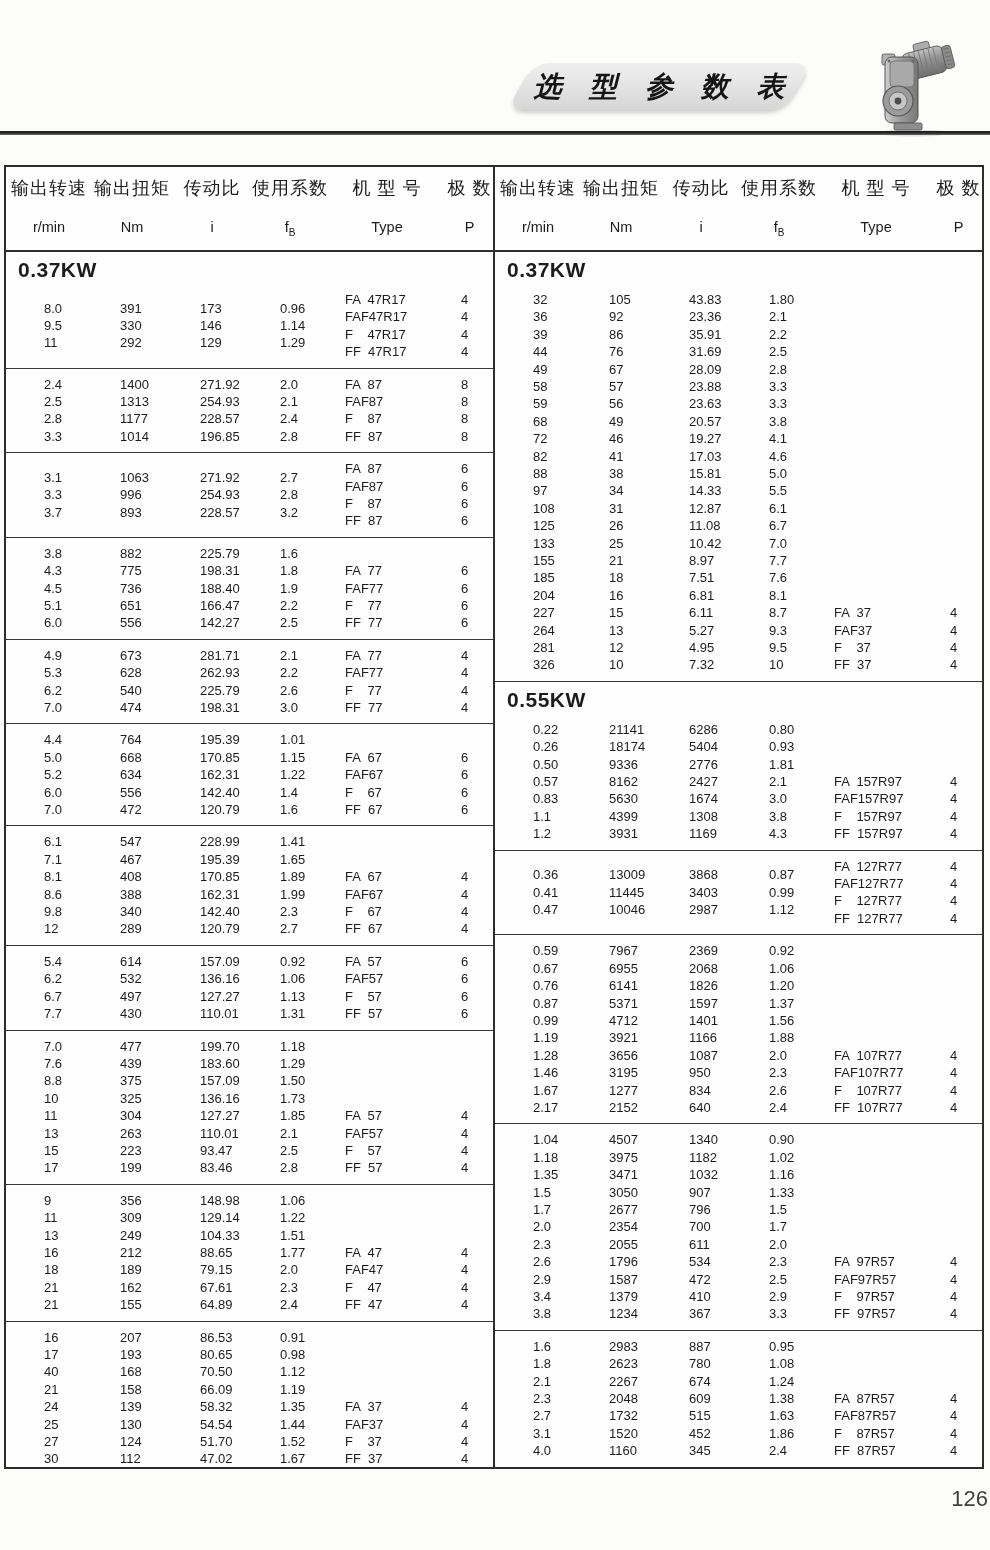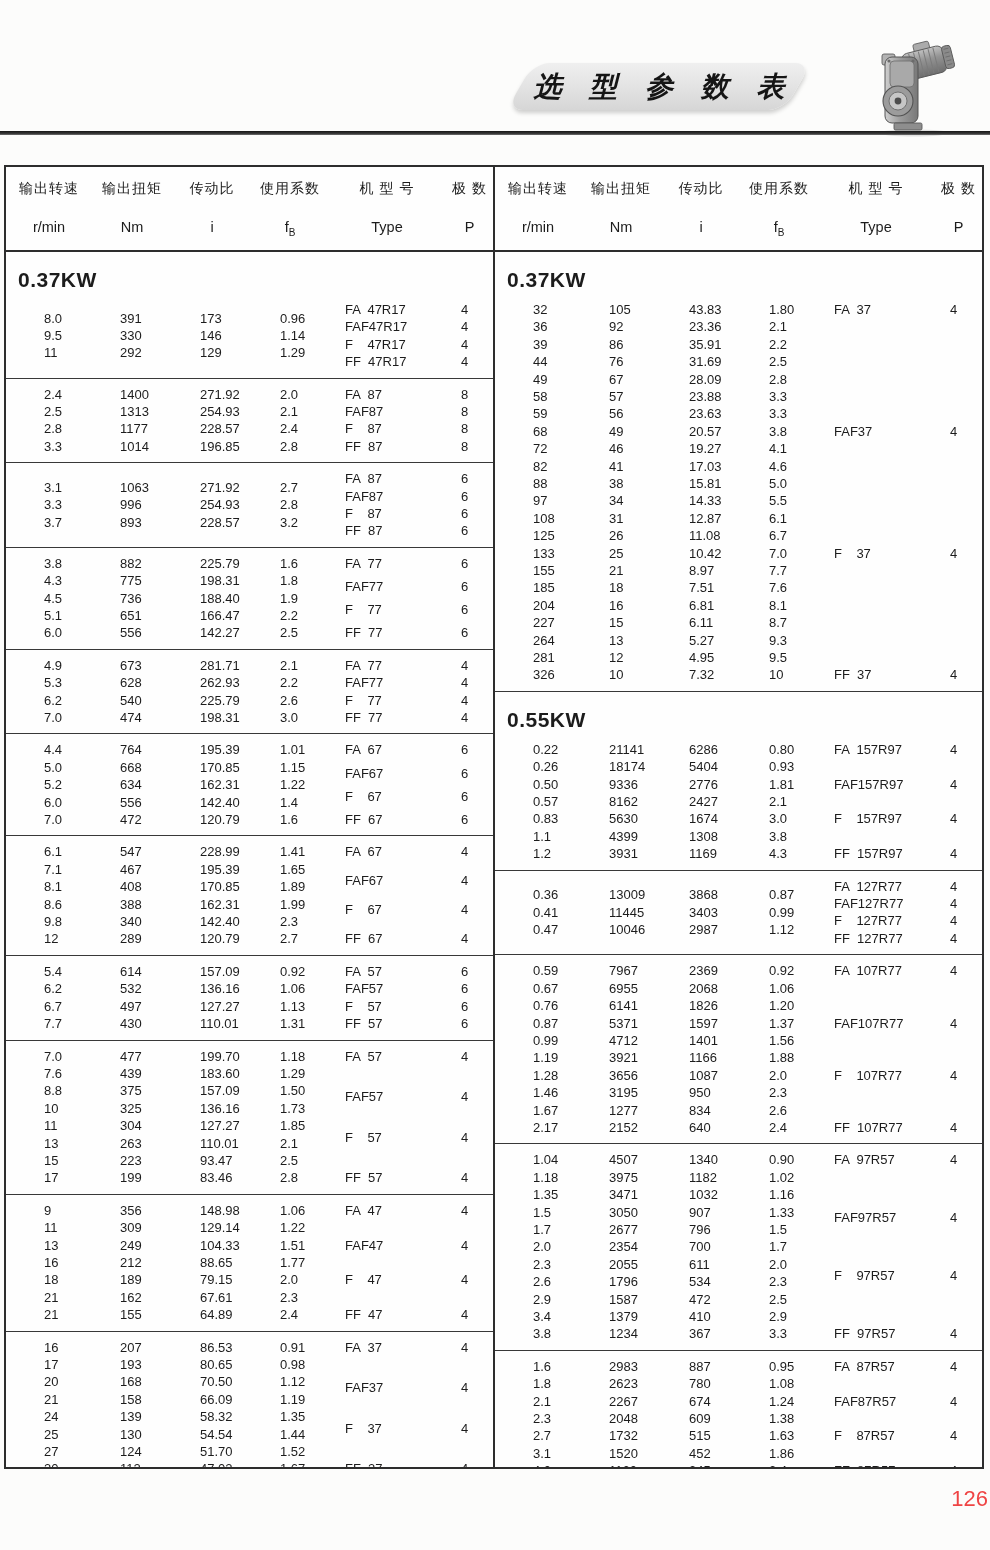--- a/index.html
+++ b/index.html
@@ -50,49 +50,49 @@
     border: 2px solid #2d2d2d;
     background: #fefefe;
     display: flex;
   }
   .gtable { flex: 1; display: flex; flex-direction: column; min-width: 0; }
   .gtable.left { border-right: 2px solid #2d2d2d; }
 
   .thead { border-bottom: 2px solid #2d2d2d; padding: 9px 0 6px 0; }
   .thead-row { display: grid; grid-template-columns: 86px 80px 80px 76px 118px 1fr; }
   .hcell { text-align: center; }
-  .hcn { font-size: 14px; line-height: 24px; letter-spacing: 1px; white-space: pre; }
+  .hcn { font-size: 18px; line-height: 24px; letter-spacing: 1px; white-space: pre; }
   .hen { font-size: 14.5px; line-height: 22px; margin-top: 16px; }
   .hen sub { font-size: 10px; }
 
   .tbody { flex: 1; overflow: hidden; }
 
   .power-label {
     font-size: 21px; font-weight: bold;
-    padding: 16px 0 2px 12px; letter-spacing: 0.5px;
+    padding: 6px 0 2px 12px; letter-spacing: 0.5px;
   }
   .group { display: flex; padding: 7px 0; }
   .tbody > .group { border-top: 1.5px solid #383838; }
   .tbody > .power-label { border-top: 1.5px solid #383838; }
   .tbody > .power-label:first-child { border-top: none; }
   .tbody > .power-label + .group { border-top: none; }
 
   .nums { width: 322px; display: flex; flex-direction: column; justify-content: center; }
   .nrow { display: grid; grid-template-columns: 86px 80px 80px 76px; line-height: 17.4px; font-size: 13px; }
   .c-speed  { padding-left: 38px; }
   .c-torque { padding-left: 28px; }
   .c-ratio  { padding-left: 28px; }
   .c-fb     { padding-left: 28px; }
 
-  .types { flex: 1; display: flex; flex-direction: column; justify-content: space-between; }
+  .types { flex: 1; display: flex; flex-direction: column; justify-content: flex-end; }
   .trow { display: flex; line-height: 17.4px; font-size: 13px; }
   .ttype { white-space: pre; width: 115px; padding-left: 17px; }
   .tpole { padding-left: 18px; }
 
-  .page-num { position: absolute; right: 2px; top: 1486px; font-size: 22px; color: #ef4444; }
+  .page-num { position: absolute; right: 2px; top: 1486px; font-size: 22px; color: #404040; }
 </style>
 </head>
 <body>
 
 <div class="banner">
   <div class="banner-inner">
     <span class="banner-text">选 型 参 数 表</span>
   </div>
 </div>
 
@@ -677,21 +677,21 @@
               <span class="ncell c-ratio">86.53</span>
               <span class="ncell c-fb">0.91</span>
             </div>
             <div class="nrow">
               <span class="ncell c-speed">17</span>
               <span class="ncell c-torque">193</span>
               <span class="ncell c-ratio">80.65</span>
               <span class="ncell c-fb">0.98</span>
             </div>
             <div class="nrow">
-              <span class="ncell c-speed">20</span>
+              <span class="ncell c-speed">40</span>
               <span class="ncell c-torque">168</span>
               <span class="ncell c-ratio">70.50</span>
               <span class="ncell c-fb">1.12</span>
             </div>
             <div class="nrow">
               <span class="ncell c-speed">21</span>
               <span class="ncell c-torque">158</span>
               <span class="ncell c-ratio">66.09</span>
               <span class="ncell c-fb">1.19</span>
             </div>

